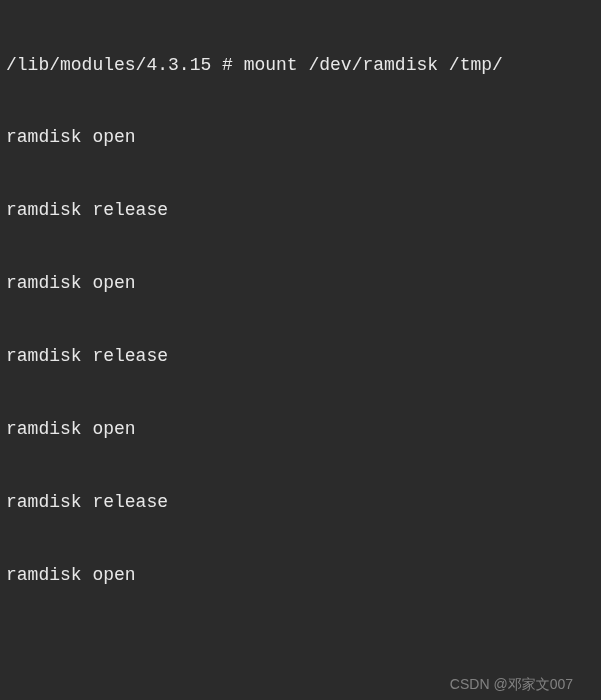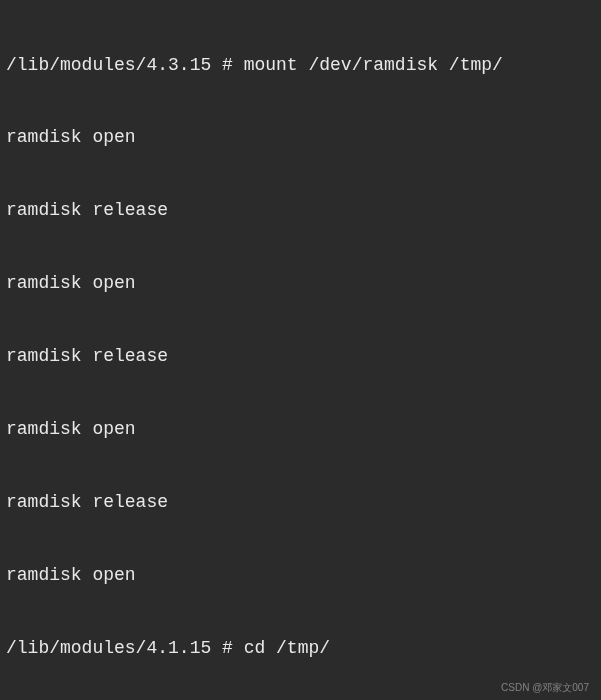--- a/index.html
+++ b/index.html
@@ -21,40 +21,39 @@
     }
     .terminal {
       white-space: pre;
     }
     .line {
       display: block;
     }
     .watermark {
       position: absolute;
       bottom: 6px;
-      right: 12px;
-      font-size: 10px;
+      right: 28px;
+      font-size: 14px;
       color: rgba(200,200,200,0.55);
       font-family: sans-serif;
       text-align: right;
     }
   </style>
 </head>
 <body>
 
 <div class="terminal">
   <span class="line">/lib/modules/4.3.15 # mount /dev/ramdisk /tmp/</span>
   <span class="line">ramdisk open</span>
   <span class="line">ramdisk release</span>
   <span class="line">ramdisk open</span>
   <span class="line">ramdisk release</span>
   <span class="line">ramdisk open</span>
   <span class="line">ramdisk release</span>
   <span class="line">ramdisk open</span>
-  <span class="line">/lib/modules/4.1.15 # cd /tmp/</span>
   
   
   
   
   
   
   
   
   
   

